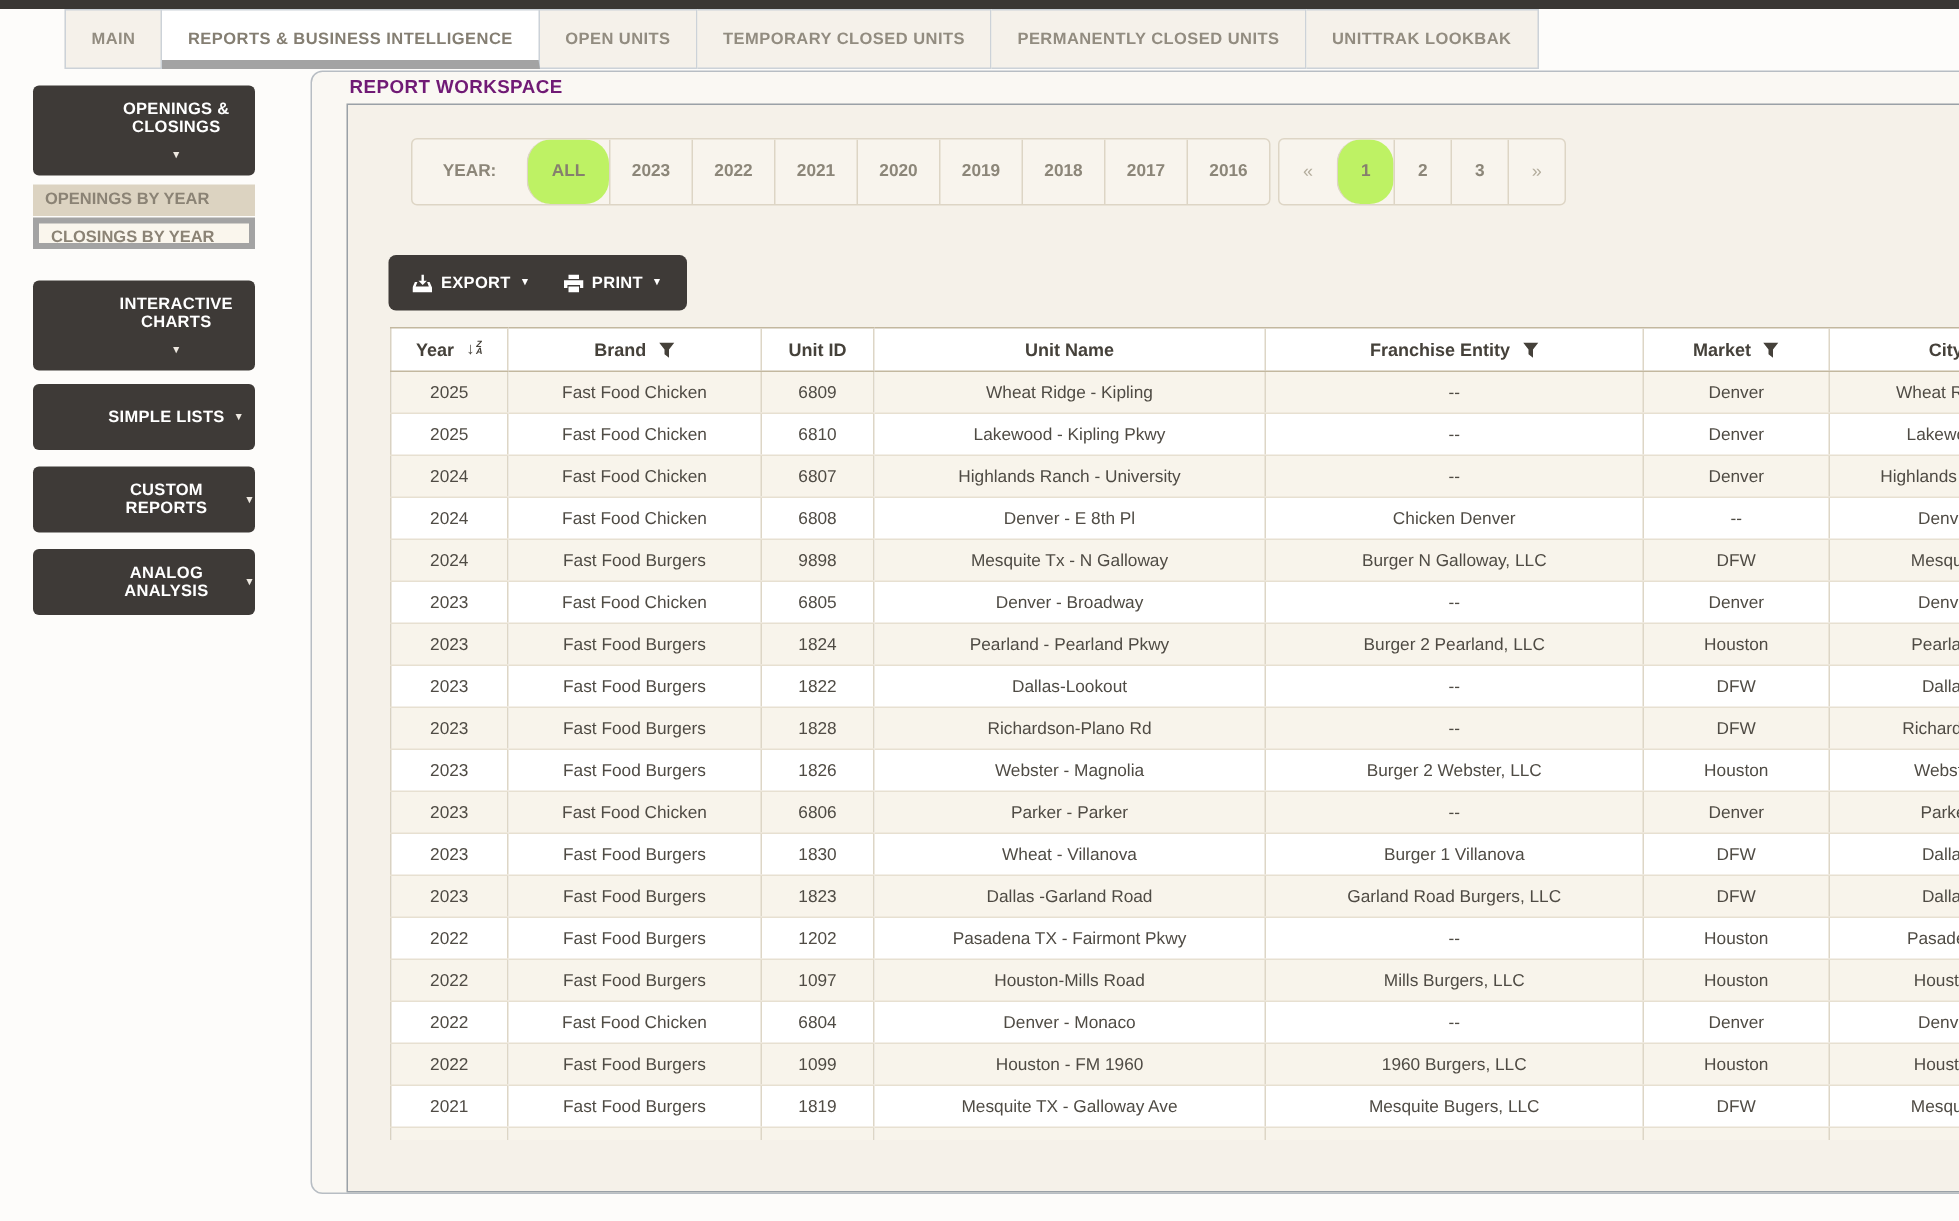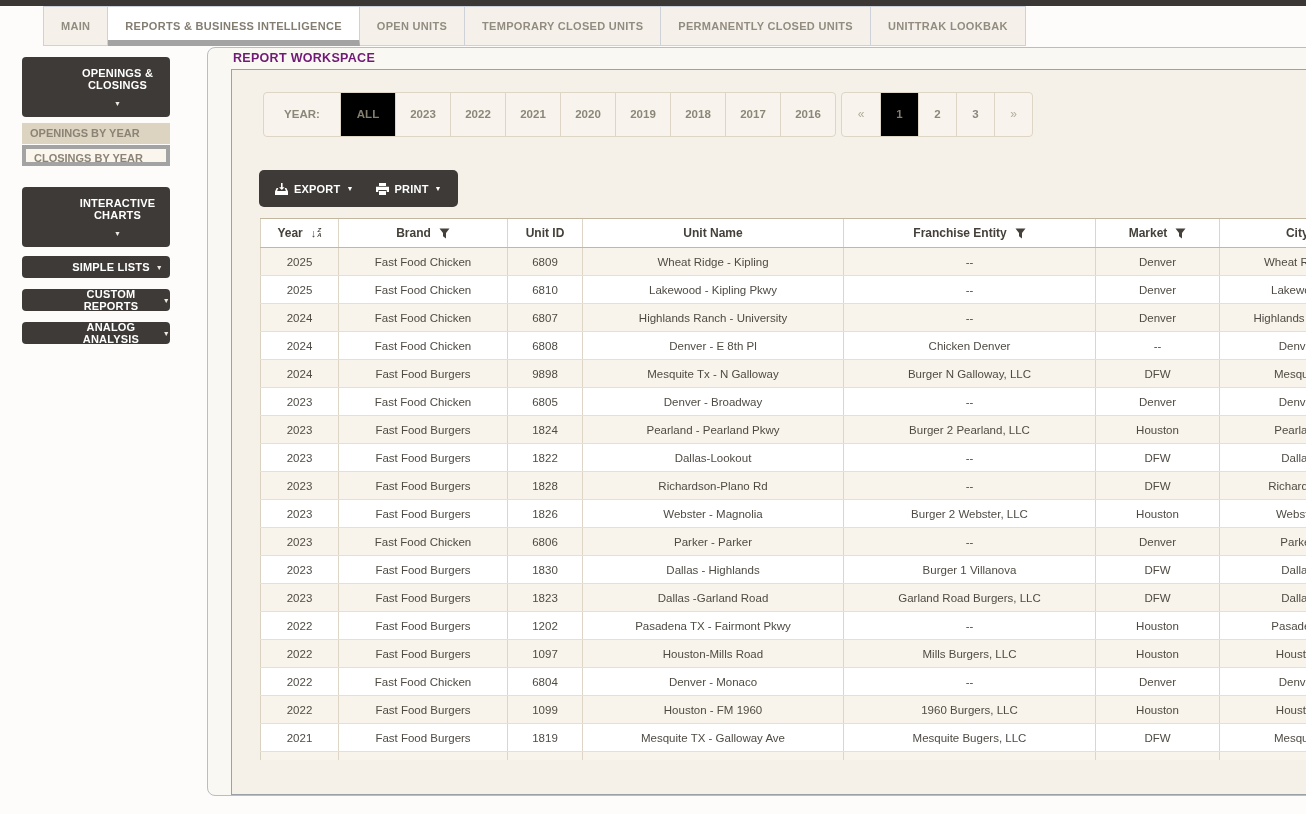--- a/index.html
+++ b/index.html
@@ -22,21 +22,21 @@
   .tab.active { background: #ffffff; border-bottom: 6px solid #a3a3a3; color: #847e72; }
   
   .sidebar { position: absolute; left: 22px; top: 57px; width: 148px; }
   .side-btn {
     background: #3e3a37; color: #fff; border-radius: 4px;
     font-size: 11px; font-weight: bold; letter-spacing: .2px;
     display: flex; align-items: center; justify-content: center; cursor: pointer;
     text-align: center; width: 148px; padding-left: 43px;
   }
   .side-btn.big { height: 60px; flex-direction: column; gap: 9px; margin-bottom: 6px; }
-  .side-btn.inline { height: 22px; gap: 6px; }
+  .side-btn.inline { height: 44px; gap: 6px; }
   .side-sub + .side-btn.big { margin-top: 21px; }
   .side-btn.big + .side-btn.inline { margin-top: 9px; }
   .side-btn.inline + .side-btn.inline { margin-top: 11px; }
   .caret { font-size: 7px; color: #eee9e1; line-height: 1; }
   .side-sub {
     height: 21px; line-height: 21px; padding-left: 8px; width: 148px;
     font-size: 11px; font-weight: bold; color: #8b8375; cursor: pointer;
     white-space: nowrap; overflow: hidden;
   }
   .side-sub.selected { background: #dcd3c1; }
@@ -48,36 +48,36 @@
   }
   .panel-title {
     position: absolute; left: 25px; top: 3px;
     font-size: 12.5px; font-weight: bold; color: #701a75; letter-spacing: .3px;
   }
   .workspace {
     position: absolute; left: 23px; top: 21px; width: 1160px; height: 726px;
     background: #f5f1e9; border: 1px solid #9aa1a7;
   }
   
-  .toolbar-row { position: absolute; left: 31px; top: 22px; display: flex; gap: 5px; }
+  .toolbar-row { position: absolute; left: 42px; top: 22px; display: flex; gap: 5px; }
   .btn-group {
     display: flex; border: 1px solid #ddd5c5; border-radius: 4px;
     background: #f8f4ed; overflow: hidden; height: 45px;
   }
   .bg-cell {
     height: 43px; line-height: 43px; text-align: center;
     font-size: 11.5px; font-weight: bold; color: #8c8679;
     border-left: 1px solid #ddd5c5; cursor: pointer; white-space: nowrap;
   }
   .bg-cell:first-child { border-left: none; }
   .bg-cell.label { width: 76px; cursor: default; }
   .bg-cell.year { width: 55px; }
   .bg-cell.page { width: 38px; }
   .bg-cell.arrow { width: 38px; color: #b3ac9c; font-weight: normal; font-size: 12px; }
-  .bg-cell.selected { background: #000000; color: #867f6e; }
+  .bg-cell.selected { background: #bef264; color: #867f6e; border-radius: 16px; }
   
   .actionbar {
     position: absolute; left: 27px; top: 100px; height: 37px;
     background: #3e3a37; border-radius: 5px; display: flex; align-items: center;
     gap: 22px; padding: 0 16px;
   }
   .act-btn {
     color: #fff; font-size: 11px; font-weight: bold; letter-spacing: .2px;
     display: flex; align-items: center; gap: 6px; cursor: pointer;
   }
@@ -345,21 +345,21 @@
               <td>6806</td>
               <td>Parker - Parker</td>
               <td>--</td>
               <td>Denver</td>
               <td>Parker</td>
             </tr>
             <tr class="even">
               <td>2023</td>
               <td>Fast Food Burgers</td>
               <td>1830</td>
-              <td>Dallas - Highlands</td>
+              <td>Wheat - Villanova</td>
               <td>Burger 1 Villanova</td>
               <td>DFW</td>
               <td>Dallas</td>
             </tr>
             <tr class="odd">
               <td>2023</td>
               <td>Fast Food Burgers</td>
               <td>1823</td>
               <td>Dallas -Garland Road</td>
               <td>Garland Road Burgers, LLC</td>

